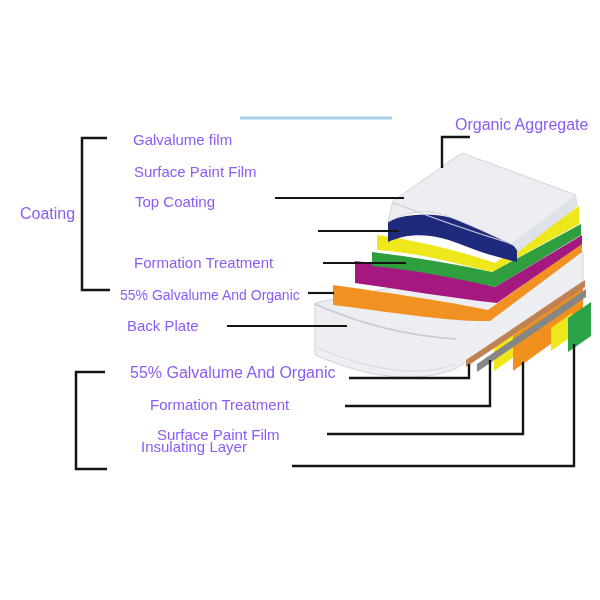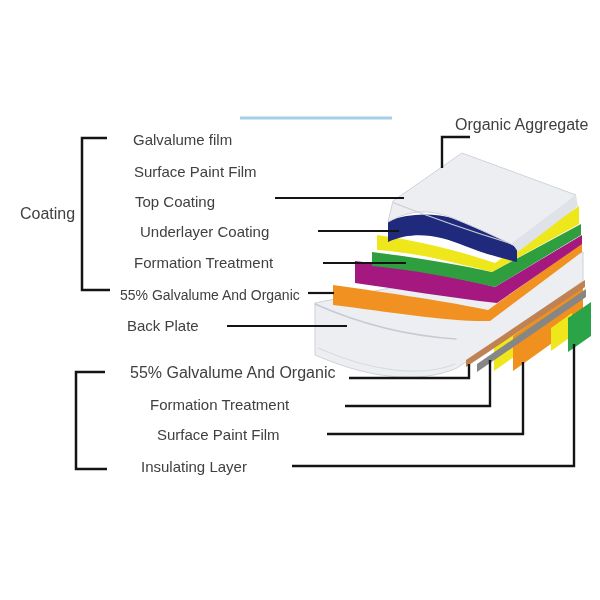--- a/index.html
+++ b/index.html
@@ -1,19 +1,19 @@
 <!DOCTYPE html>
 <html><head>
 <meta charset="utf-8">
 <style>
   html,body{margin:0;padding:0;}
   #page{position:relative;width:600px;height:600px;background:#ffffff;overflow:hidden;
          font-family:"Liberation Sans", sans-serif;}
   #diagram-svg{position:absolute;left:0;top:0;}
-  .label{position:absolute;font-size:15px;line-height:18px;color:#404040;white-space:nowrap;}
+  .label{position:absolute;font-size:15px;line-height:18px;color:#8b5cf6;white-space:nowrap;}
   .fs14{font-size:14px;}
   .fs16{font-size:16px;}
   .wrap2{white-space:normal;width:68px;line-height:20px;}
 </style>
 </head>
 <body>
 
 <div id="page">
 
   <svg id="diagram-svg" width="600" height="600" viewBox="0 0 600 600">
@@ -53,26 +53,25 @@
     <path fill="none" stroke-width="2.4" d="M292,466 L574,466 L574,344" stroke="#141414"></path>
     <path fill="none" stroke-width="2.4" d="M470,137 L442,137 L442,168" stroke="#141414"></path>
 
     <path fill="none" stroke-width="2.5" d="M107,138 L82,138 L82,290 L110,290" stroke="#141414"></path>
     <path fill="none" stroke-width="2.5" d="M105,372 L76,372 L76,469 L107,469" stroke="#141414"></path>
   </svg>
 
   <div class="label" style="left:133px;top:131px">Galvalume film</div>
   <div class="label" style="left:134px;top:163px">Surface Paint Film</div>
   <div class="label" style="left:135px;top:193px">Top Coating</div>
-  <div class="label" style="left:140px;top:223px">Underlayer Coating</div>
   <div class="label" style="left:134px;top:254px">Formation Treatment</div>
   <div class="label fs14" style="left:120px;top:286px">55% Galvalume And Organic</div>
   <div class="label" style="left:127px;top:317px">Back Plate</div>
 
   <div class="label fs16" style="left:130px;top:364px">55% Galvalume And Organic</div>
   <div class="label" style="left:150px;top:396px">Formation Treatment</div>
   <div class="label" style="left:157px;top:426px">Surface Paint Film</div>
-  <div class="label" style="left:141px;top:458px">Insulating Layer</div>
+  <div class="label" style="left:141px;top:438px">Insulating Layer</div>
 
   <div class="label fs16" style="left:20px;top:205px">Coating</div>
 
   <div class="label fs16" style="left:455px;top:116px">Organic Aggregate</div>
 </div>
 
 </body></html>

